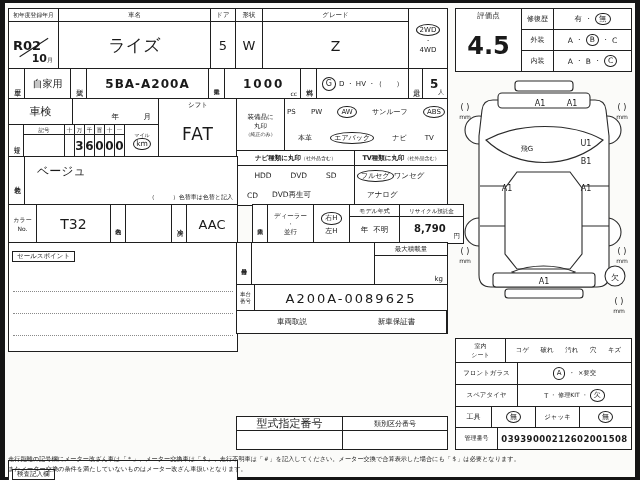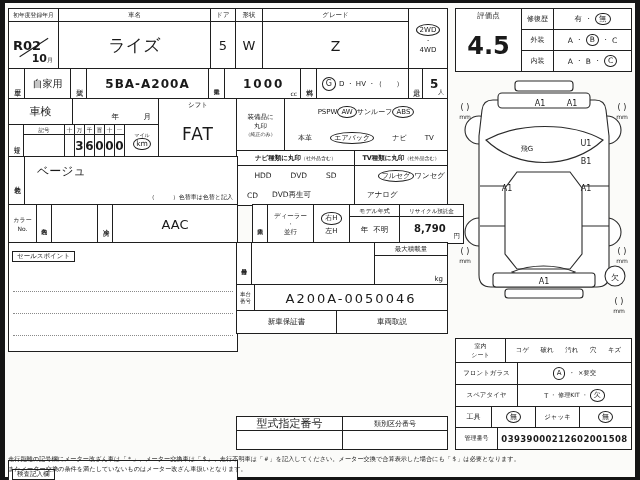--- a/index.html
+++ b/index.html
@@ -145,21 +145,21 @@
   </div>
 
   <div class="blk" style="left:236px;top:98px;width:212px;height:54px">
     <div class="f">
       <div class="col bR ctr" style="width:48px;">
         <span class="f65">装備品に</span>
         <span class="f65">丸印</span>
         <span style="font-size:5px">（純正のみ）</span>
       </div>
       <div class="col" style="flex:1">
-        <div class="f" style="flex:1;align-items:center;justify-content:center;padding:0 2px">
+        <div class="f" style="flex:1;align-items:center;justify-content:space-between;padding:0 2px">
           <span class="f7">PS</span>
           <span class="f7">PW</span>
           <span class="circ f7">AW</span>
           <span class="f7">サンルーフ</span>
           <span class="circ f7">ABS</span>
         </div>
         <div class="f" style="flex:1;align-items:center;justify-content:space-around;padding:0 4px">
           <span class="f7">本革</span>
           <span class="circ f7">エアバック</span>
           <span class="f7">ナビ</span>
@@ -187,21 +187,21 @@
             <span class="f75">HDD</span>
             <span class="f75">DVD</span>
             <span class="f75">SD</span>
           </div>
           <div class="f" style="flex:1;align-items:center;padding-left:10px">
             <span class="f75" style="margin-right:14px">CD</span>
             <span class="f75">DVD再生可</span>
           </div>
         </div>
         <div class="col" style="flex:1">
-          <div class="f" style="flex:1;align-items:center;justify-content:flex-end;padding:0 2px">
+          <div class="f" style="flex:1;align-items:center;justify-content:flex-start;padding:0 2px">
             <span class="circ f7">フルセグ</span>
             <span class="f75">ワンセグ</span>
           </div>
           <div class="f" style="flex:1;align-items:center;padding-left:12px">
             <span class="f75">アナログ</span>
           </div>
         </div>
       </div>
     </div>
   </div>
@@ -215,20 +215,21 @@
       </div>
     </div>
   </div>
 
   <div class="blk" style="left:8px;top:204px;width:230px;height:40px">
     <div class="f">
       <div class="col bR ctr" style="width:28px;flex-direction:column">
         <span class="f6">カラー</span>
         <span class="f6">No.</span>
       </div>
+      <div class="ctr bR f14" style="width:74px">T32</div>
       <div class="vlab bR" style="width:15px;font-size:6px">内装色</div>
       <div class="ctr bR f10" style="width:46px"></div>
       <div class="vlab bR" style="width:15px">冷房</div>
       <div class="ctr f13" style="flex:1">AAC</div>
     </div>
   </div>
 
   <div class="blk rel" style="left:8px;top:242px;width:230px;height:110px">
     <div class="tag">セールスポイント</div>
     <div class="dot" style="top:48px"></div>
@@ -286,28 +287,28 @@
       </div>
     </div>
   </div>
 
   <div class="blk" style="left:236px;top:284px;width:212px;height:28px">
     <div class="f">
       <div class="col bR ctr" style="width:18px;flex-direction:column">
         <span style="font-size:5.5px">車台</span>
         <span style="font-size:5.5px">番号</span>
       </div>
-      <div class="ctr f13" style="flex:1;letter-spacing:2px">A200A-0050046</div>
+      <div class="ctr f13" style="flex:1;letter-spacing:2px">A200A-0089625</div>
     </div>
   </div>
 
   <div class="blk" style="left:236px;top:310px;width:212px;height:24px">
     <div class="f">
+      <div class="ctr f75" style="flex:1">車両取説</div>
       <div class="ctr bR f75" style="width:100px">新車保証書</div>
-      <div class="ctr f75" style="flex:1">車両取説</div>
     </div>
   </div>
 
 
   <div class="blk" style="left:236px;top:416px;width:212px;height:34px">
     <div class="f">
       <div class="col bR" style="width:106px">
         <div class="hd" style="height:14px;line-height:14px;font-size:11px">型式指定番号</div>
         <div style="flex:1"></div>
       </div>

